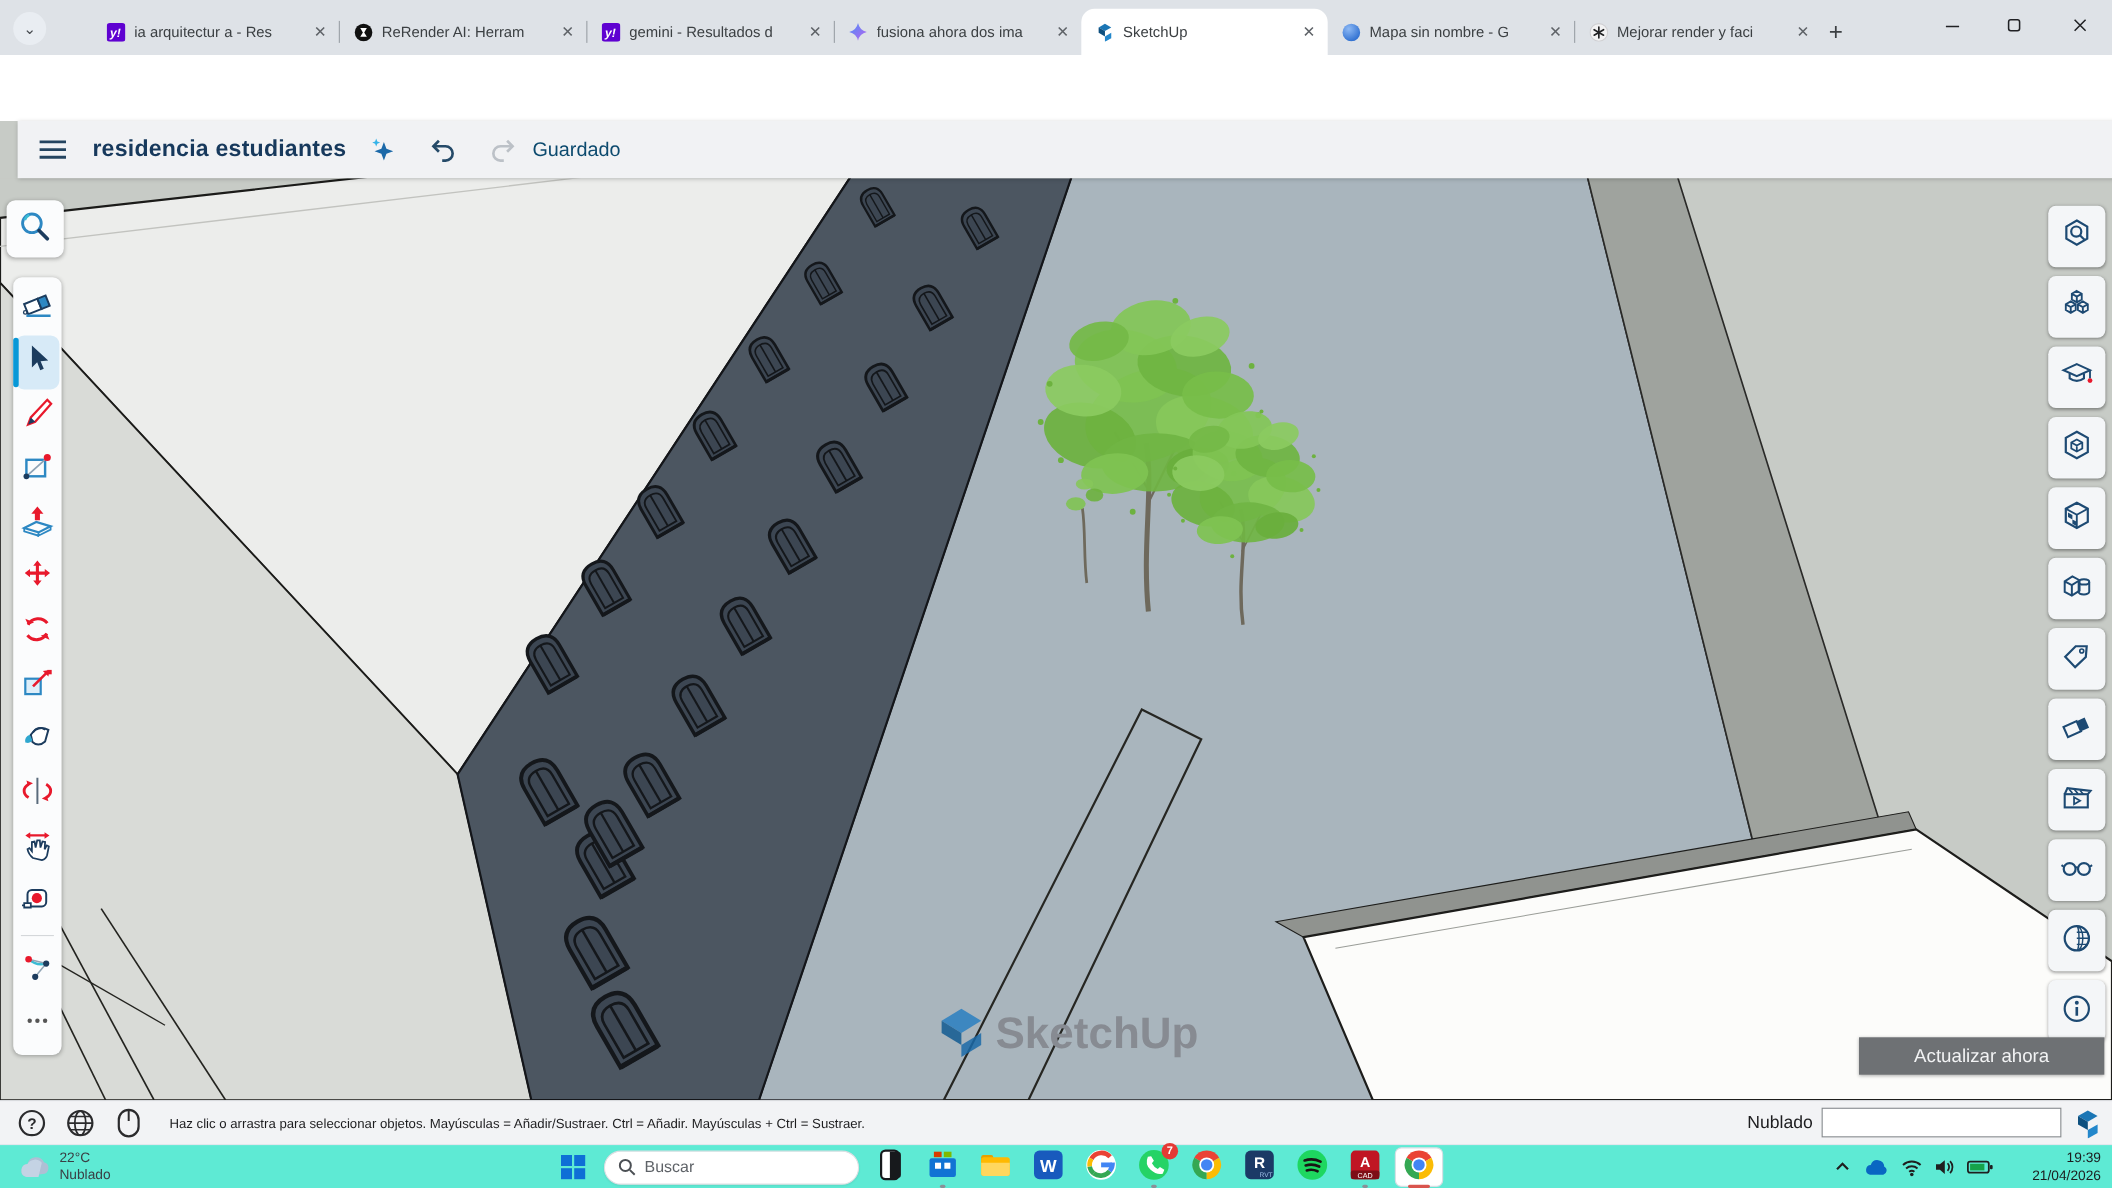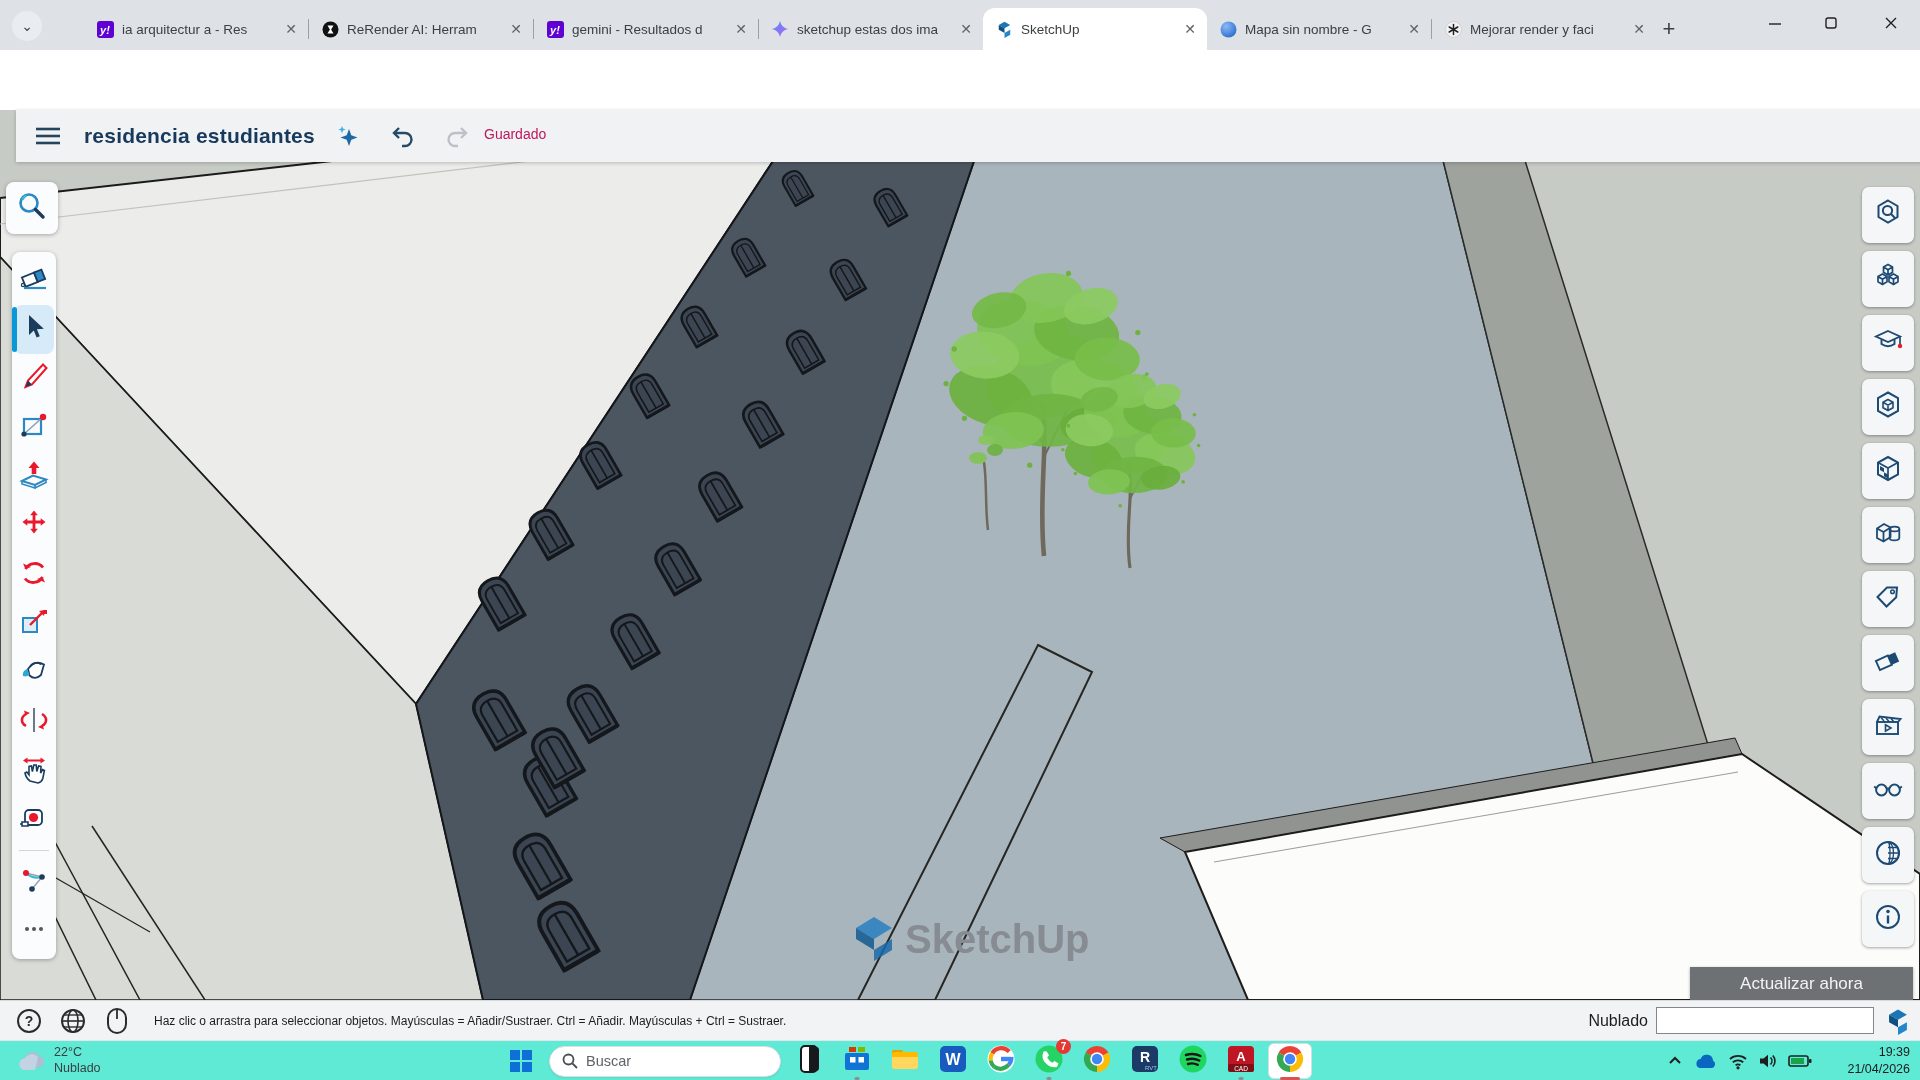--- a/index.html
+++ b/index.html
@@ -28,21 +28,21 @@
   #omnibox{left:196px;top:62px;width:1436px;height:36px;background:#eef1f4;border-radius:18px;
     display:flex;align-items:center;padding:0 10px 0 14px;box-sizing:border-box;gap:10px;}
   #url-text{font-size:15.5px;color:#202124;flex:1;}
   .omni-ico{width:28px;height:28px;display:flex;align-items:center;justify-content:center;flex:none;}
   #profile-avatar{left:1830px;top:64px;width:30px;height:30px;border-radius:50%;background:#e8710a;
     color:#fff;font-size:14px;font-weight:700;display:flex;align-items:center;justify-content:center;}
   
   #su-header{left:16px;top:110px;width:1920px;height:52px;background:#f1f2f4;
     box-shadow:0 1px 4px rgba(0,0,0,.22);z-index:5;}
   #su-title{left:68px;top:14px;font-size:21px;font-weight:700;color:#17395c;letter-spacing:.2px;}
-  #saved-label{left:468px;top:16px;font-size:14px;color:#be185d;}
+  #saved-label{left:468px;top:16px;font-size:18px;color:#0c4a6e;}
   #header-right{left:1700px;top:0;width:220px;height:52px;background:#fcfdfe;
     display:flex;align-items:center;gap:10px;padding-left:14px;box-sizing:border-box;}
   #cp-avatar{width:34px;height:34px;border-radius:50%;background:#9c4b47;color:#fff;
     font-size:12.5px;font-weight:700;display:flex;align-items:center;justify-content:center;}
   #share-btn{background:#0c66a7;color:#fff;font-size:16.5px;font-weight:700;
     border:none;border-radius:4px;padding:7px 17px;font-family:"Liberation Sans",sans-serif;}
   
   #canvas{left:0;top:162px;width:1920px;height:838px;background:#c7cbc6;}
   #scene{position:absolute;left:0;top:0;}
   .card{background:#fbfcfd;border-radius:8px;box-shadow:0 1px 4px rgba(0,0,0,.3);}
@@ -52,21 +52,21 @@
     align-items:center;padding:4px 0;box-sizing:border-box;}
   .tool{width:40px;height:49px;display:flex;align-items:center;justify-content:center;position:relative;}
   .tool.active{background:#d7eaf7;border-radius:8px;}
   .tool.active::before{content:"";position:absolute;left:-2px;top:2px;width:5px;height:45px;
     background:#0898d7;border-radius:3px;}
   .tool-divider{width:30px;height:1px;background:#d4d7da;margin:6px 0;}
   #panel-rail{left:1862px;top:25px;width:52px;display:flex;flex-direction:column;gap:8px;}
   .panel-btn{width:52px;height:56px;background:#f4f6f8;border-radius:7px;
     box-shadow:0 1px 3px rgba(0,0,0,.35);display:flex;align-items:center;justify-content:center;}
   #update-banner{left:1690px;top:781px;width:223px;height:34px;background:#6e7174;color:#f2f3f4;
-    font-size:17px;display:flex;align-items:center;justify-content:center;box-shadow:0 1px 3px rgba(0,0,0,.3);margin-top:24px;}
+    font-size:17px;display:flex;align-items:center;justify-content:center;box-shadow:0 1px 3px rgba(0,0,0,.3);}
   
   #statusbar{left:0;top:1000px;width:1920px;height:40px;background:#f2f3f5;border-top:1px solid #d8dadd;
     display:flex;align-items:center;box-sizing:border-box;}
   .status-ico{width:30px;height:30px;display:flex;align-items:center;justify-content:center;margin-left:14px;}
   #hint-text{font-size:12px;color:#1d1d1f;margin-left:22px;flex:1;white-space:nowrap;overflow:hidden;}
   #measures-label{font-size:16px;color:#1d1d1f;margin-right:8px;}
   #measures-input{width:204px;height:25px;border:1px solid #84888c;background:#fff;margin-right:10px;
     font-size:14px;padding:0 6px;}
   #status-logo{width:28px;height:28px;margin-right:8px;}
   
@@ -138,21 +138,21 @@
             <svg width="18" height="18">
               <defs>
                 <linearGradient id="gg" x1="0" y1="0" x2="1" y2="1">
                   <stop offset="0" stop-color="#4e8df6"></stop>
                   <stop offset="1" stop-color="#b864f0"></stop>
                 </linearGradient>
               </defs>
               <path d="M9 1 q1.4 6.6 8 8 q-6.6 1.4 -8 8 q-1.4-6.6-8-8 q6.6-1.4 8-8 z" fill="url(#gg)"></path>
             </svg>
           </span>
-          <span class="t-title">sketchup estas dos ima</span>
+          <span class="t-title">fusiona ahora dos ima</span>
           <span class="t-close">✕</span>
         </div>
         <div class="tab active">
           <span class="favicon">
             <svg width="17" height="18" viewBox="0 0 40 44">
               <path d="M6 12 L20 4 L34 12 L20 20 Z" fill="#1b76b5"></path>
               <path d="M6 12 V24 L20 32 V20 Z" fill="#0e507f"></path>
               <path d="M20 32 L34 24 V36 L20 44 Z" fill="#2387cb"></path>
             </svg>
           </span>

